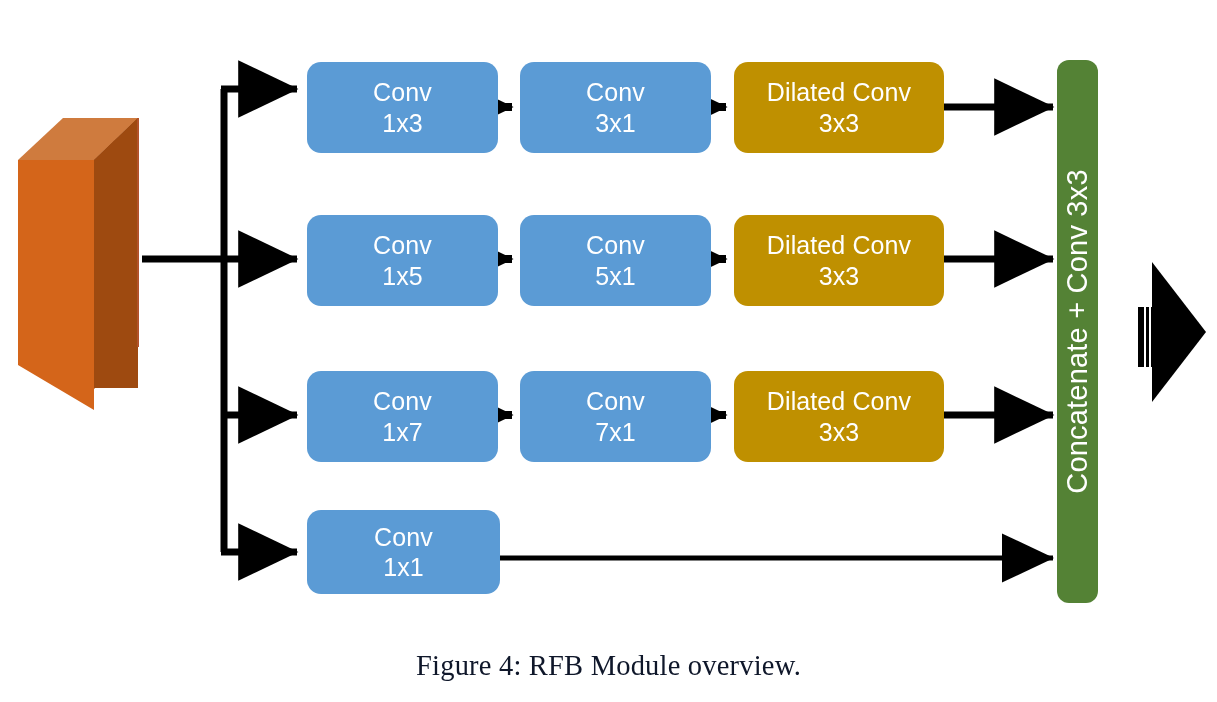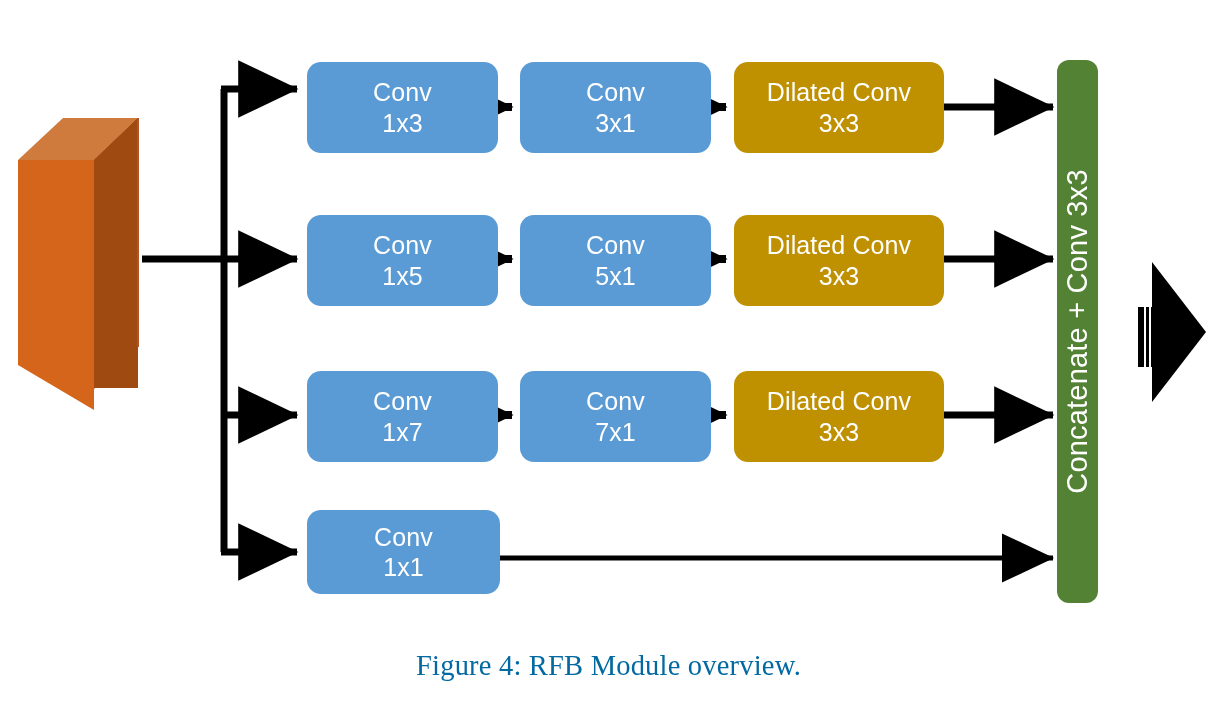--- a/index.html
+++ b/index.html
@@ -61,21 +61,21 @@
     letter-spacing: 0.2px;
   }
   #caption {
     position: absolute;
     left: 0;
     top: 630px;
     width: 1217px;
     text-align: center;
     font-family: "Liberation Serif", serif;
     font-size: 28.5px;
-    color: #0369a1;
+    color: #0f172a;
     letter-spacing: 0.2px;
   }
 </style>
 </head>
 <body>
 
 <div id="figure-root">
 
   <svg id="diagram-svg" viewBox="0 0 1217 702">
     <defs>

